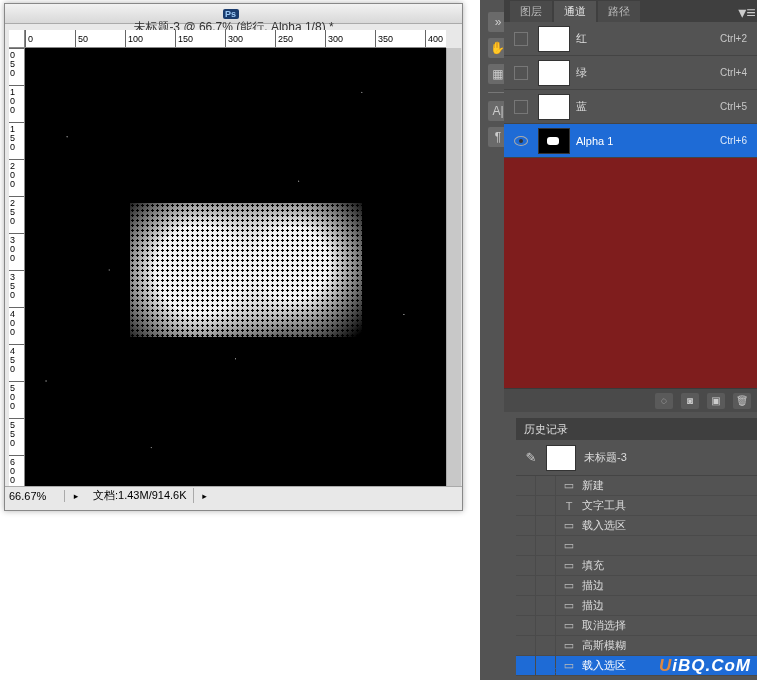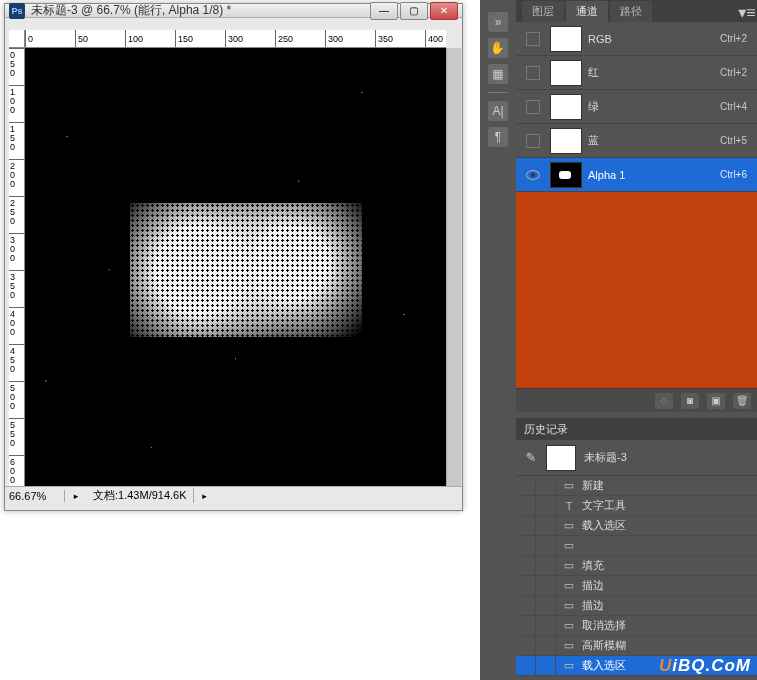--- a/index.html
+++ b/index.html
@@ -1,20 +1,20 @@
 <!DOCTYPE html>
 <html><head>
 <meta charset="utf-8">
 <style>
 * { margin: 0; padding: 0; box-sizing: border-box; font-family: "Microsoft YaHei", Arial, sans-serif; }
 body { background: #fff; width: 757px; height: 680px; position: relative; overflow: hidden; }
 
 
 .doc-window { position: absolute; left: 4px; top: 3px; width: 459px; height: 508px; border: 1px solid #888; background: #e8e8e8; box-shadow: 0 0 6px rgba(0,0,0,.3); }
-.titlebar { height: 14px; background: linear-gradient(#f2f2f2,#d8d8d8); display: flex; align-items: center; padding: 5px 4px; border-bottom: 1px solid #aaa; }
+.titlebar { height: 20px; background: linear-gradient(#f2f2f2,#d8d8d8); display: flex; align-items: center; padding: 5px 4px; border-bottom: 1px solid #aaa; flex-direction: column; }
 .ps-icon { width: 16px; height: 16px; background: #1a3c6e; color: #9bc8f5; font-size: 9px; font-weight: bold; display: flex; align-items: center; justify-content: center; border-radius: 2px; margin-right: 6px; }
 .title-text { flex: 1; font-size: 12px; color: #333; }
 .win-btns { display: flex; }
 .win-btn { width: 28px; height: 18px; margin-left: 2px; border: 1px solid #888; background: linear-gradient(#f0f0f0,#d0d0d0); font-size: 10px; display: flex; align-items: center; justify-content: center; border-radius: 2px; }
 .win-btn.close { background: linear-gradient(#e48d8d,#c94848); color: #fff; border-color: #a33; }
 
 .ruler-h { position: absolute; left: 20px; top: 26px; right: 16px; height: 18px; background: #fff; border-bottom: 1px solid #888; display: flex; overflow: hidden; font-size: 9px; }
 .ruler-h span { width: 50px; flex-shrink: 0; border-left: 1px solid #666; padding-left: 2px; padding-top: 4px; }
 .ruler-v { position: absolute; left: 4px; top: 44px; width: 16px; bottom: 18px; background: #fff; border-right: 1px solid #888; font-size: 9px; display: flex; flex-direction: column; overflow: hidden; }
 .ruler-v span { height: 50px; border-top: 1px solid #666; padding: 2px 1px 0; writing-mode: horizontal-tb; line-height: 1; }
@@ -32,21 +32,21 @@
 .zoom-field { width: 60px; padding: 0 4px; border-right: 1px solid #aaa; }
 .status-expand { width: 14px; height: 14px; margin: 0 4px; display:flex; align-items:center; justify-content:center; font-size:9px; }
 .doc-info { padding: 0 6px; border-right: 1px solid #aaa; }
 
 
 .right-area { position: absolute; left: 480px; top: 0; right: 0; bottom: 0; background: #535353; }
 .tool-dock { position: absolute; left: 8px; top: 6px; width: 24px; }
 .dock-icon { width: 20px; height: 20px; margin: 6px 0; background: #6a6a6a; border-radius: 2px; display:flex; align-items:center; justify-content:center; font-size:12px; color:#ccc; }
 .dock-icon.sep { height: 1px; background: #777; margin: 8px 0; }
 
-.channels-panel { position: absolute; left: 36px; top: 0; right: 0; height: 412px; background: #c2410c; }
+.channels-panel { position: absolute; left: 24px; top: 0; right: 0; height: 412px; background: #7f1d1d; }
 .panel-tabs { display: flex; height: 22px; background: #3f3f3f; align-items: flex-end; padding-left: 6px; }
 .tab { font-size: 11px; color: #bbb; padding: 3px 10px; background: #4a4a4a; margin-right: 2px; cursor: pointer; }
 .tab.active { background: #535353; color: #e0e0e0; }
 .panel-menu { margin-left: auto; width: 20px; text-align: center; color: #ccc; }
 
 .channel-list { background: #535353; }
 .channel-item { display: flex; align-items: center; height: 34px; border-bottom: 1px solid #444; padding: 0 6px; color: #ddd; font-size: 11px; }
 .channel-item.selected { background: #1e6bd6; color: #fff; }
 .eye-col { width: 22px; display:flex; align-items:center; justify-content:center; }
 .eye-icon { width: 14px; height: 10px; border: 1px solid #aaa; border-radius: 50%; position:relative; }
@@ -151,28 +151,20 @@
         <div class="tab active">通道</div>
         <div class="tab">路径</div>
         <div class="panel-menu">▾≡</div>
     </div>
     <div class="channel-list" id="ch-list">
         <div class="channel-item">
           <div class="eye-col">
             <div class="vis-box"></div>
           </div>
           <div class="thumb"></div>
-          <div class="ch-name">RGB</div>
-          <div class="ch-shortcut">Ctrl+2</div>
-        </div>
-        <div class="channel-item">
-          <div class="eye-col">
-            <div class="vis-box"></div>
-          </div>
-          <div class="thumb"></div>
           <div class="ch-name">红</div>
           <div class="ch-shortcut">Ctrl+2</div>
         </div>
         <div class="channel-item">
           <div class="eye-col">
             <div class="vis-box"></div>
           </div>
           <div class="thumb"></div>
           <div class="ch-name">绿</div>
           <div class="ch-shortcut">Ctrl+4</div>

